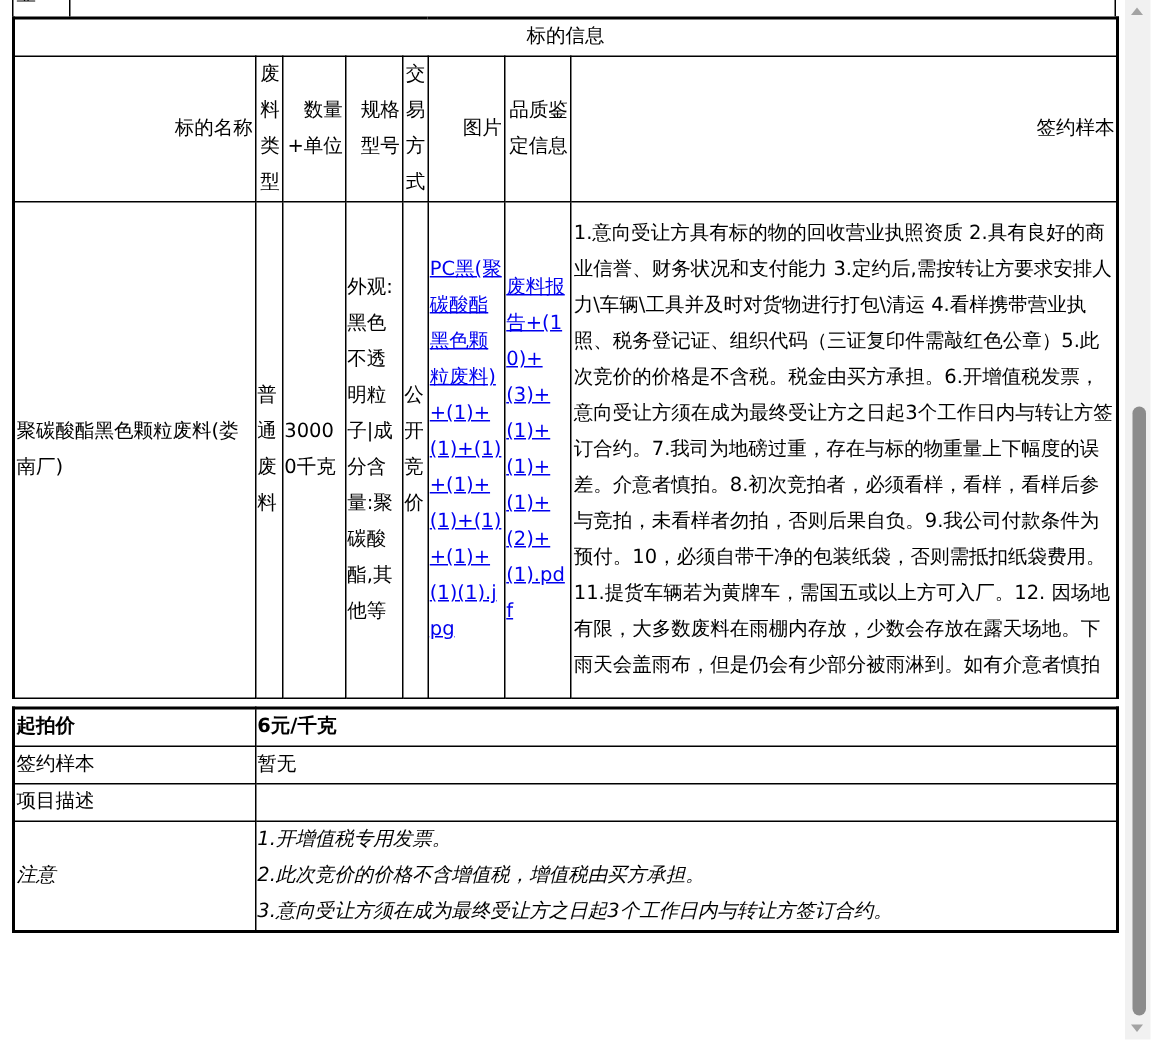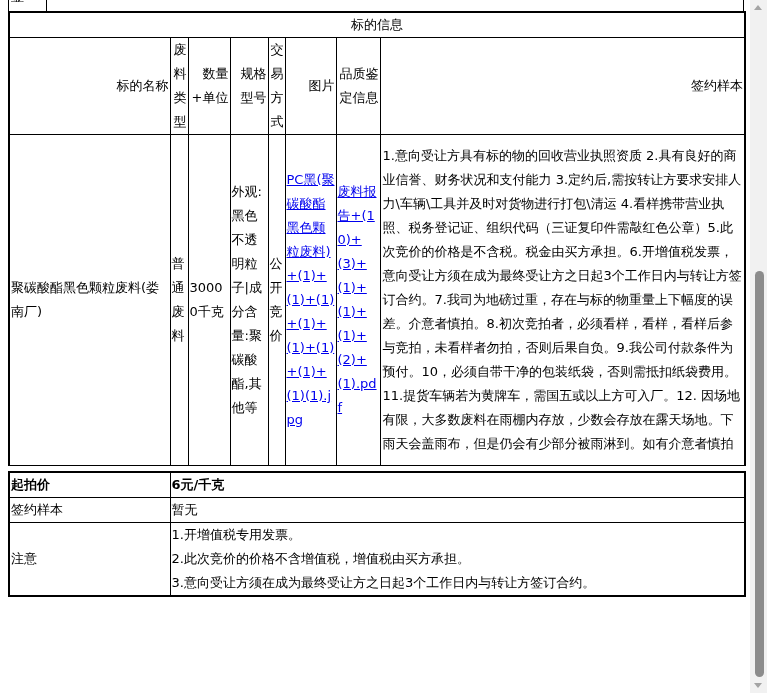--- a/index.html
+++ b/index.html
@@ -18,21 +18,21 @@
   .main { position: absolute; left: 8px; top: 11px; width: 736px; border: 2px solid #000; border-bottom: none; }
   .main td.head-title { text-align: center; height: 24px; }
   .hdr td { height: 94px; text-align: right; }
   .item td { height: 330px; }
   a { color: #0000ee; text-decoration: underline; }
   .desc { line-height: 24px; padding: 0 2px; margin-top: 24px; }
   .info { position: absolute; left: 8px; top: 471px; width: 736px; border: 2px solid #000; }
   .info td { height: 24px; padding: 0 1px; }
   .info .label { width: 160px; }
   .bold { font-weight: bold; }
-  .notice td { height: 72px; }
+  .notice td { height: 72px; font-style: italic; }
   .notice .lines div { line-height: 24px; }
   
   .scrollbar { position: absolute; left: 750px; top: 0; width: 17px; height: 693px; background: #f1f1f1; }
   .sb-up, .sb-down { position: absolute; left: 4px; width: 0; height: 0; border-left: 4px solid transparent; border-right: 4px solid transparent; }
   .sb-up { top: 5px; border-bottom: 5px solid #a3a3a3; }
   .sb-down { bottom: 5px; border-top: 5px solid #a3a3a3; }
   .sb-thumb { position: absolute; left: 5px; top: 271px; width: 9px; height: 406px; background: #8c8c8c; border-radius: 5px; }
 </style>
 </head>
 <body>
@@ -95,20 +95,24 @@
     </colgroup>
     <tbody>
     <tr>
       <td class="label bold">起拍价</td>
       <td class="bold">6元/千克</td>
     </tr>
     <tr>
       <td class="label">签约样本</td>
       <td>暂无</td>
     </tr>
+    <tr>
+      <td class="label">项目描述</td>
+      <td></td>
+    </tr>
     <tr class="notice">
       <td class="label">注意</td>
       <td class="lines">
         <div>1.开增值税专用发票。</div>
         <div>2.此次竞价的价格不含增值税，增值税由买方承担。</div>
         <div>3.意向受让方须在成为最终受让方之日起3个工作日内与转让方签订合约。</div>
       </td>
     </tr>
   </tbody>
     </table>

